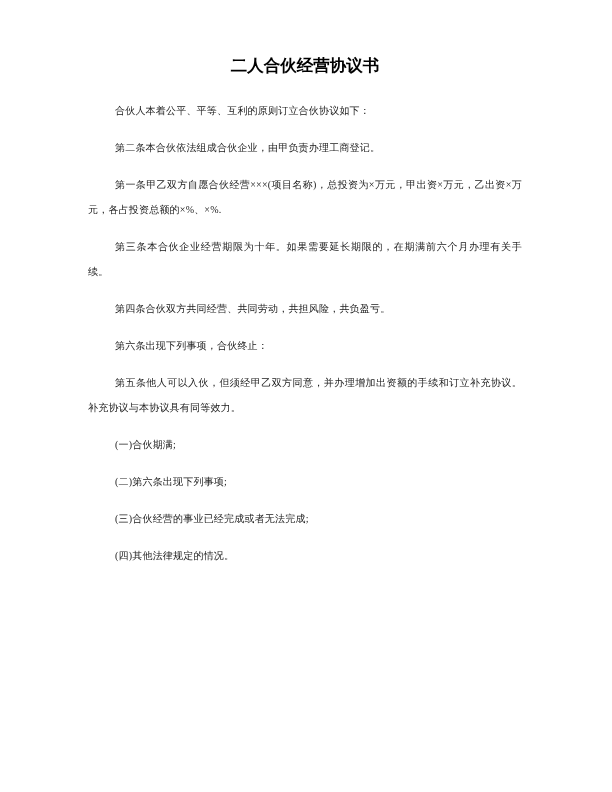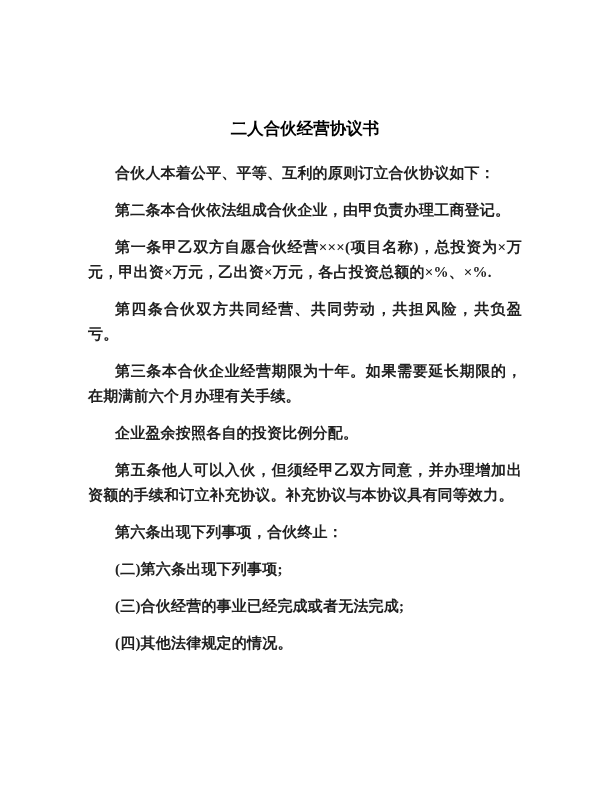--- a/index.html
+++ b/index.html
@@ -12,52 +12,51 @@
     height: 792px;
     overflow: hidden;
     font-family: "Liberation Serif", "DejaVu Serif", serif;
     color: #212121;
   }
   .page {
     box-sizing: border-box;
     width: 612px;
     height: 792px;
     background: #ffffff;
-    padding: 118px 90px 0 88px;
+    padding: 55px 90px 0 88px;
   }
   .doc-title {
     font-size: 16.5px;
     font-weight: bold;
     color: #000000;
     text-align: center;
     line-height: 22px;
     margin: 0 0 21px 0;
   }
   .para {
-    font-size: 15px;
+    font-size: 10px;
     line-height: 25px;
     margin: 0 0 12px 0;
     text-align: justify;
     text-align-last: left;
     text-indent: 27px;
     letter-spacing: 0.2px;
     word-break: break-all;
-    font-weight: bold;
   }
 </style>
 </head>
 <body>
 
 <div class="page">
   <h1 class="doc-title">二人合伙经营协议书</h1>
 
   <p class="para">合伙人本着公平、平等、互利的原则订立合伙协议如下：</p>
   <p class="para">第二条本合伙依法组成合伙企业，由甲负责办理工商登记。</p>
   <p class="para">第一条甲乙双方自愿合伙经营×××(项目名称)，总投资为×万元，甲出资×万元，乙出资×万元，各占投资总额的×%、×%.</p>
+  <p class="para">第三条本合伙企业经营期限为十年。如果需要延长期限的，在期满前六个月办理有关手续。</p>
   <p class="para">第四条合伙双方共同经营、共同劳动，共担风险，共负盈亏。</p>
-  <p class="para">第三条本合伙企业经营期限为十年。如果需要延长期限的，在期满前六个月办理有关手续。</p>
-  <p class="para">企业盈余按照各自的投资比例分配。</p>
+  <p class="para">第六条出现下列事项，合伙终止：</p>
   <p class="para">第五条他人可以入伙，但须经甲乙双方同意，并办理增加出资额的手续和订立补充协议。补充协议与本协议具有同等效力。</p>
-  <p class="para">第六条出现下列事项，合伙终止：</p>
+  <p class="para">(一)合伙期满;</p>
   <p class="para">(二)第六条出现下列事项;</p>
   <p class="para">(三)合伙经营的事业已经完成或者无法完成;</p>
   <p class="para">(四)其他法律规定的情况。</p>
 </div>
 
 </body></html>

